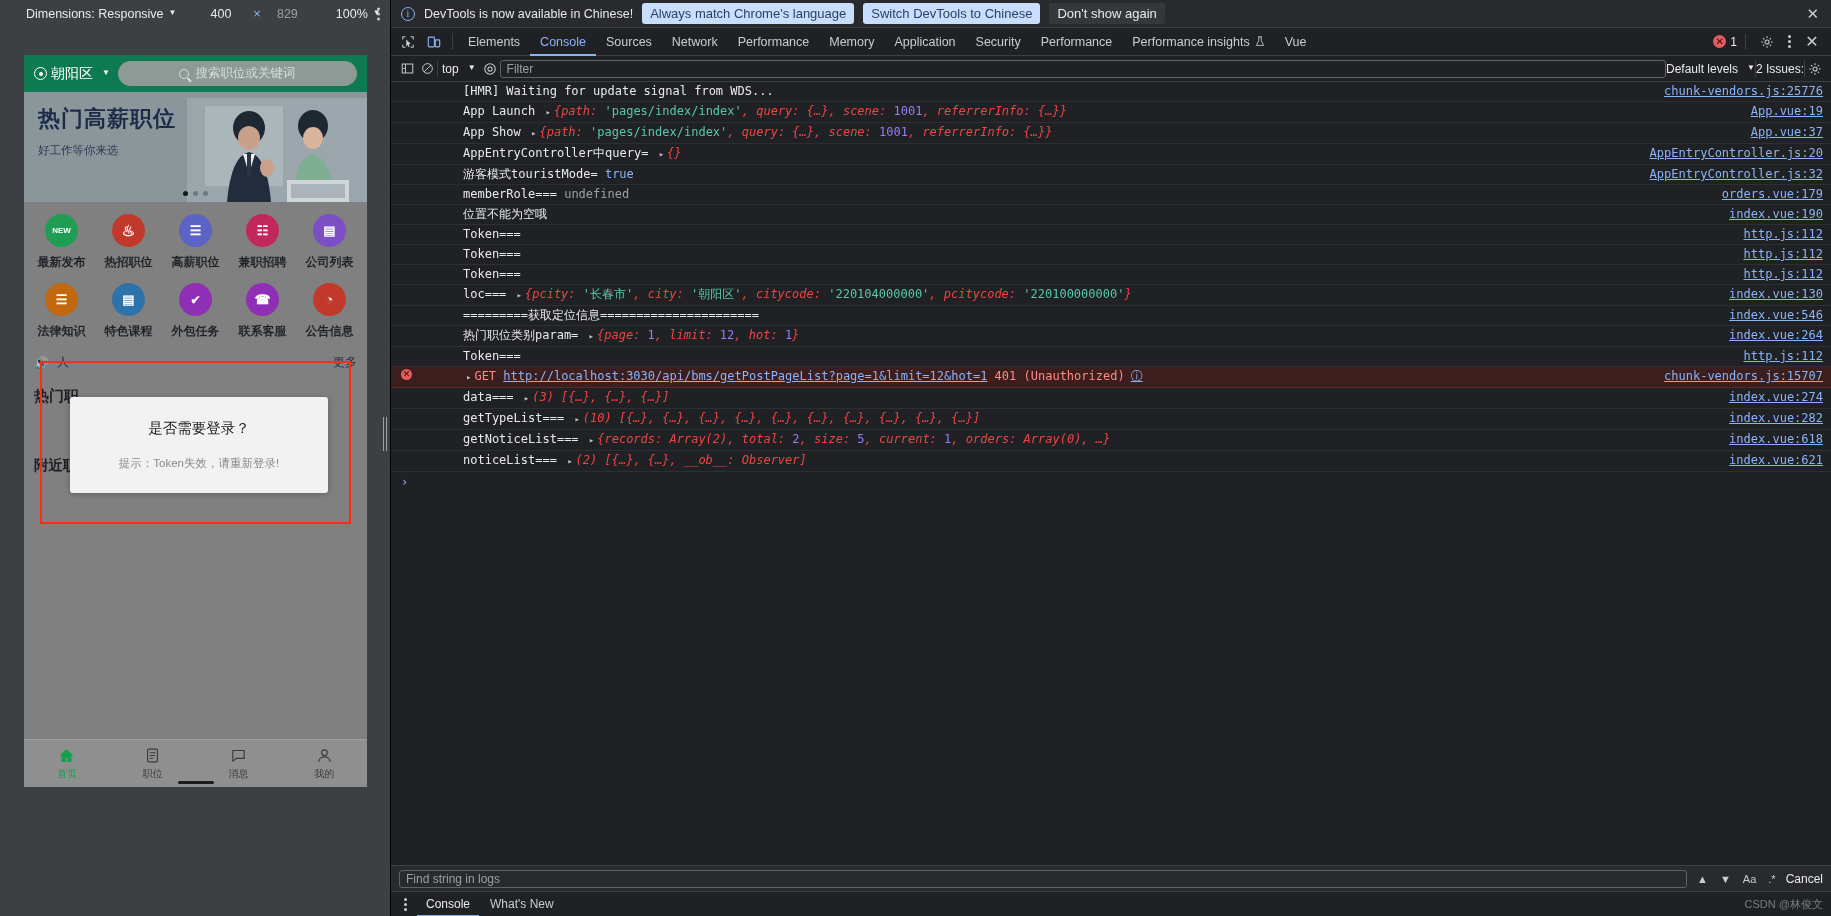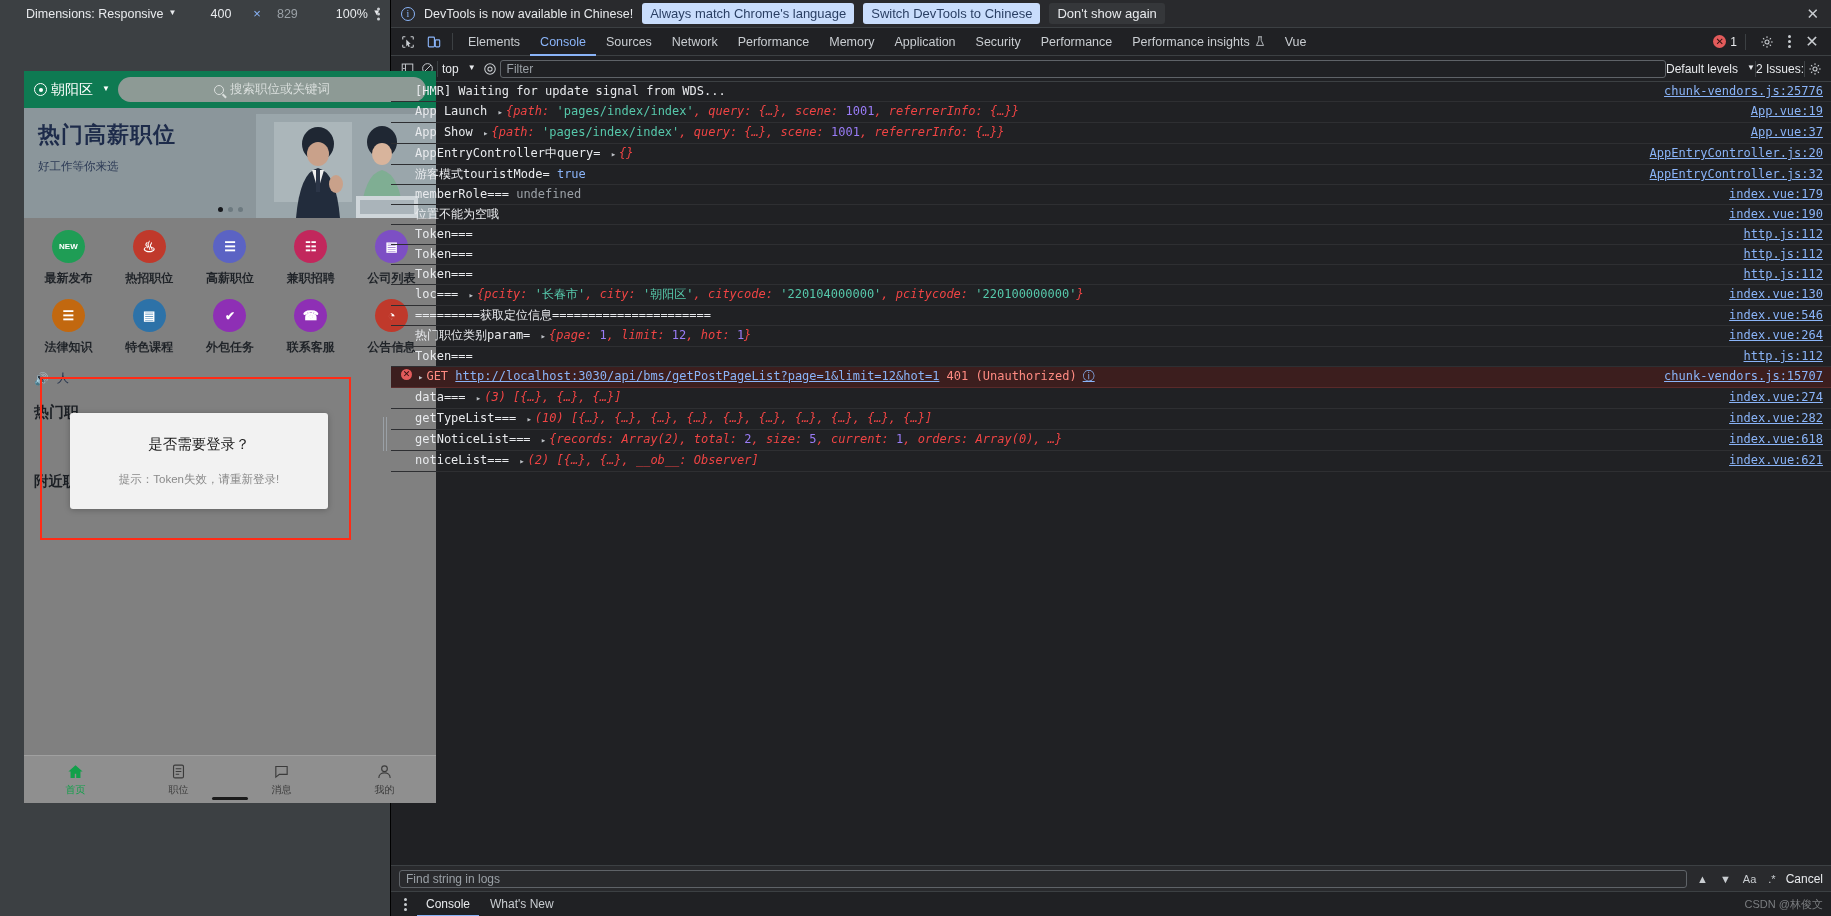--- a/index.html
+++ b/index.html
@@ -34,23 +34,22 @@
     display: flex; flex-direction: column; gap: 2px; align-items: center;
   }
   .kdot { width: 3px; height: 3px; border-radius: 50%; background: #c9cdd1; display:block; }
 
   .device-frame-wrap {
     position: absolute; top: 27px; left: 0; width: 390px; height: 889px;
     background: #3c4043; display: flex; justify-content: flex-start;
   }
   .phone {
     position: absolute; left: 24px; top: 28px;
-    width: 412px; height: 732px; background: #808080;
+    width: 343px; height: 732px; background: #808080;
     overflow: hidden;
-    margin-top: 16px;
   }
 
   
   .ph-header {
     height: 37px; background: #0e7a52; display: flex; align-items: center;
     padding: 0 10px; gap: 8px;
   }
   .ph-loc { display: flex; align-items: center; color: #fff; font-size: 14px; gap: 4px; white-space: nowrap;}
   .pin {
     width: 13px; height: 13px; border: 1.6px solid #fff; border-radius: 50%;
@@ -220,21 +219,21 @@
   .levels { font-size: 12px; color: #e8eaed; display: flex; align-items: center; gap: 4px; cursor: pointer; white-space: nowrap;}
   .issues { font-size: 12px; color: #e8eaed; white-space: nowrap; }
 
   .console-body {
     flex: 1; overflow: hidden; background: #202124;
     font-family: "DejaVu Sans Mono", monospace; font-size: 12px;
   }
   .log-row {
     display: flex; align-items: flex-start; min-height: 19.7px;
     border-bottom: 1px solid #2e2f32; padding: 2px 8px 2px 10px;
-    color: #e8eaed; position: relative; line-height: 15px;
+    color: #e8eaed; position: relative; line-height: 15px; gap: 48px;
   }
   .log-row.error { background: #3c1e1e; border-bottom-color: #5a2a2a; }
   .log-gutter { width: 14px; flex: 0 0 14px; display: flex; align-items: center; }
   .log-err-icon {
     width: 11px; height: 11px; border-radius: 50%; background: #e35b5b;
     color: #2b0f0f; font-size: 9px; display: flex; align-items: center;
     justify-content: center; font-family: "Liberation Sans", sans-serif;
   }
   .log-msg { flex: 1; white-space: pre; overflow: hidden; }
   .log-src {
@@ -571,21 +570,21 @@
           <span class="log-src">AppEntryController.js:20</span>
         </div>
         <div class="log-row">
           <span class="log-gutter"></span>
           <span class="log-msg"><span class="tk-plain">游客模式touristMode= </span><span class="tk-bool">true</span></span>
           <span class="log-src">AppEntryController.js:32</span>
         </div>
         <div class="log-row">
           <span class="log-gutter"></span>
           <span class="log-msg"><span class="tk-plain">memberRole=== </span><span class="tk-undef">undefined</span></span>
-          <span class="log-src">index.vue:179</span>
+          <span class="log-src">orders.vue:179</span>
         </div>
         <div class="log-row">
           <span class="log-gutter"></span>
           <span class="log-msg"><span class="tk-plain">位置不能为空哦</span></span>
           <span class="log-src">index.vue:190</span>
         </div>
         <div class="log-row">
           <span class="log-gutter"></span>
           <span class="log-msg"><span class="tk-plain">Token===</span></span>
           <span class="log-src">http.js:112</span>

